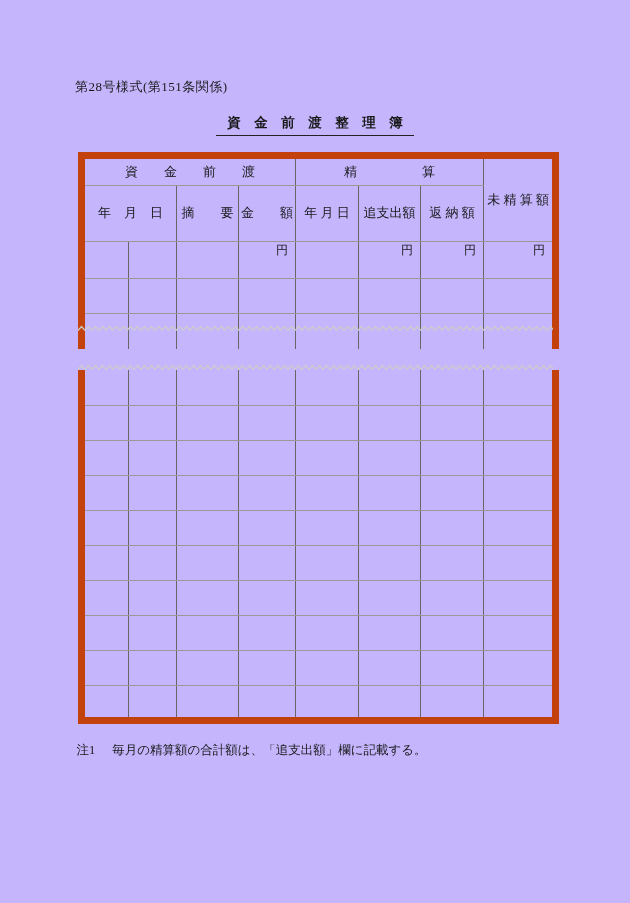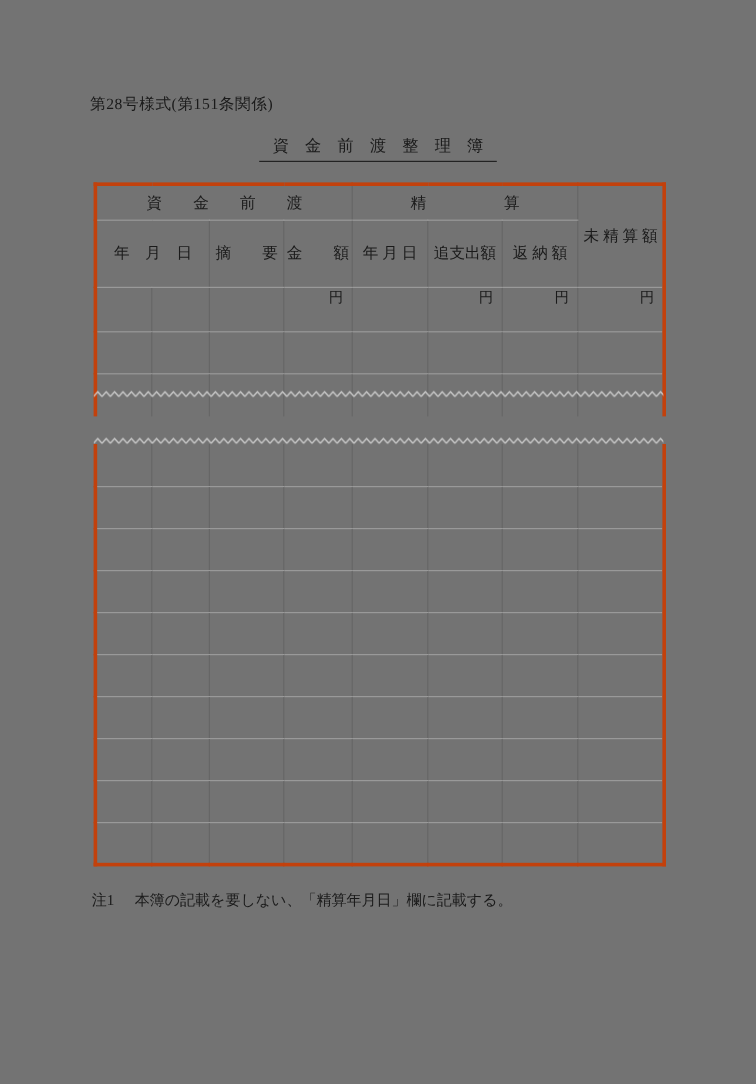--- a/index.html
+++ b/index.html
@@ -7,47 +7,48 @@
     background: #ffffff;
   }
   body {
     width: 630px; height: 903px;
     font-family: "Liberation Serif", "DejaVu Serif", serif;
     color: #1a1a1a;
   }
   .page {
     position: relative;
     width: 630px; height: 903px;
-    background: #737373;
+    background: #c4b5fd;
     overflow: hidden;
   }
   .form-number {
     position: absolute;
     left: 75px; top: 78px;
     font-size: 13px;
     letter-spacing: 0.5px;
     white-space: pre;
   }
   .title-wrap {
     position: absolute;
     left: 0; top: 113px; width: 630px;
     text-align: center;
+    font-weight: bold;
   }
   .title {
     display: inline-block;
     font-size: 13.5px;
     padding: 0 11px 3px 11px;
     border-bottom: 1px solid #222;
     white-space: pre;
   }
   table {
     position: absolute;
     border-collapse: collapse;
     table-layout: fixed;
-    border: 3px solid #c2410c;
+    border: 7px solid #c2410c;
   }
   td {
     border: 1px solid #666;
     border-top-color: #999;
     border-bottom-color: #999;
     padding: 0;
     font-size: 13px;
     text-align: center;
     vertical-align: middle;
     line-height: 1.15;
@@ -271,16 +272,16 @@
           <td></td>
           <td></td>
           <td></td>
           <td></td>
           <td></td>
         </tr>
       </tbody>
   </table>
 
   <div class="note-line" id="note1">
-    <span class="note-label1">注1</span><span>本簿の記載を要しない、「精算年月日」欄に記載する。</span>
+    <span class="note-label1">注1</span><span>毎月の精算額の合計額は、「追支出額」欄に記載する。</span>
   </div>
 
 </div>
 
 </body></html>

